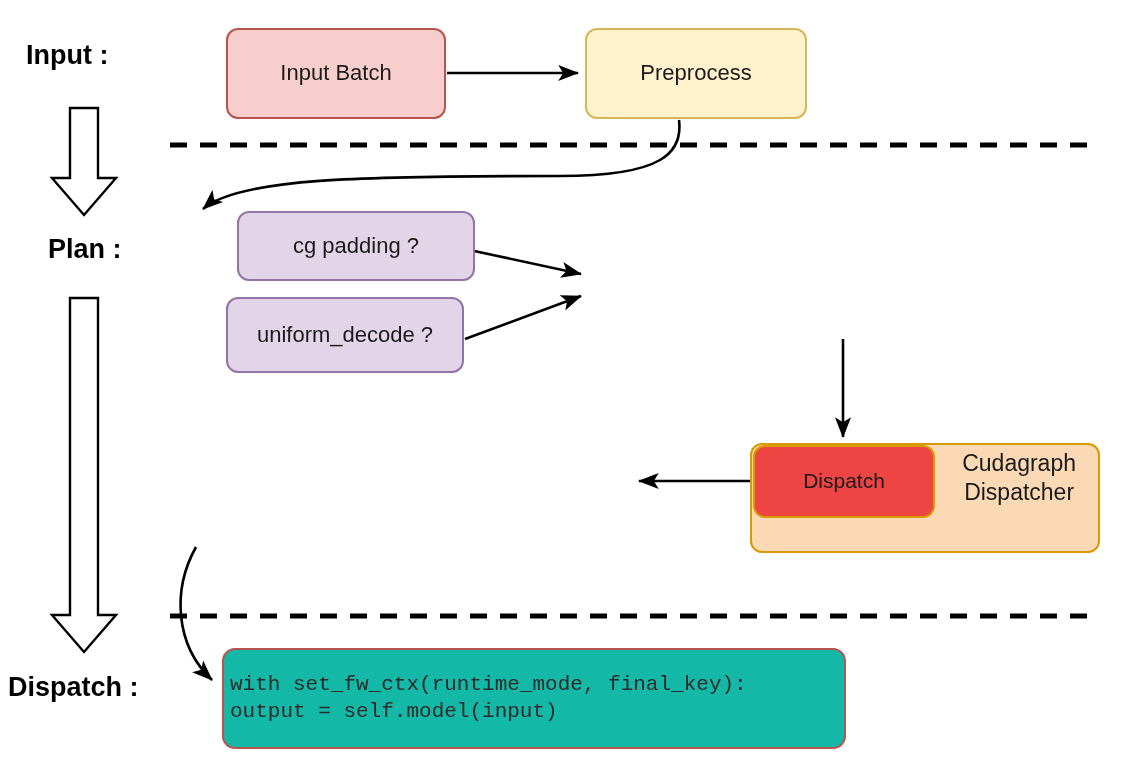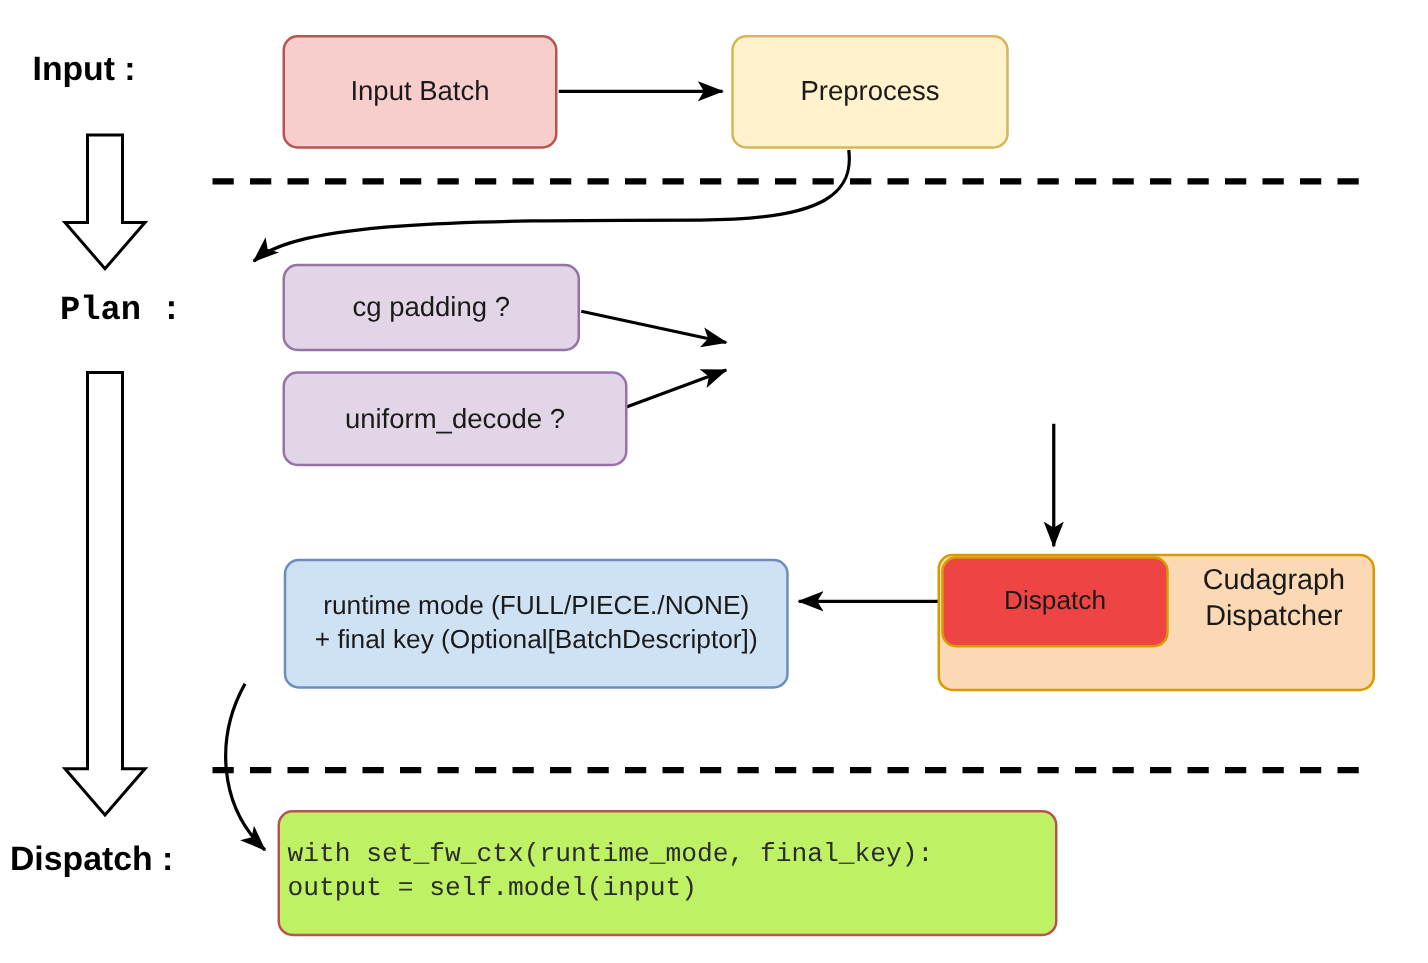--- a/index.html
+++ b/index.html
@@ -53,25 +53,25 @@
   
   #node-input-batch {
     left: 226px; top: 28px; width: 220px; height: 91px;
     background: #f8cecc; border-color: #b85450;
   }
   #node-preprocess {
     left: 585px; top: 28px; width: 222px; height: 91px;
     background: #fff2cc; border-color: #d6b656;
   }
   #node-cg-padding {
-    left: 226px; top: 211px; width: 238px; height: 70px;
+    left: 237px; top: 211px; width: 238px; height: 70px;
     background: #e1d5e7; border-color: #9673a6;
   }
   #node-uniform-decode {
-    left: 226px; top: 297px; width: 276px; height: 76px;
+    left: 226px; top: 297px; width: 238px; height: 76px;
     background: #e1d5e7; border-color: #9673a6;
   }
   #node-init-key {
     left: 588px; top: 236px; width: 512px; height: 102px;
     background: #d5e8d4; border-color: #82b366;
   }
   #node-runtime-mode {
     left: 227px; top: 447px; width: 404px; height: 104px;
     background: #cfe2f3; border-color: #6c8ebf;
     font-size: 21px;
@@ -83,31 +83,32 @@
     padding-right: 22px;
     font-size: 23px;
   }
   #node-dispatch {
     left: 753px; top: 445px; width: 182px; height: 73px;
     background: #ef4444; border-color: #d79b00;
     font-size: 21px; z-index: 3;
   }
   #node-code {
     left: 222px; top: 648px; width: 624px; height: 101px;
-    background: #bef264; border-color: #b85450;
+    background: #14b8a6; border-color: #b85450;
     justify-content: flex-start; align-items: center;
     font-family: "Liberation Mono", "DejaVu Sans Mono", monospace;
     font-size: 21px;
     padding-left: 6px;
     color: #2b2b2b;
     white-space: pre;
     text-align: left;
+    border-radius: 13px;
   }
   #label-input { left: 26px; top: 40px; }
-  #label-plan  { left: 48px; top: 234px; font-family: Liberation Mono, monospace; }
+  #label-plan  { left: 48px; top: 234px; }
   #label-execute { left: 8px; top: 672px; }
 </style>
 </head>
 <body>
 
 <div id="canvas">
 
   <svg class="svg-layer" viewBox="0 0 1142 770">
     <defs>
       <marker id="arrowhead" markerWidth="9" markerHeight="9" refX="7.6" refY="3.4" orient="auto" markerUnits="strokeWidth">
@@ -151,24 +152,20 @@
 
   <div class="node" id="node-cg-padding">
     <span class="node-text">cg padding ?</span>
   </div>
 
   <div class="node" id="node-uniform-decode">
     <span class="node-text">uniform_decode ?</span>
   </div>
 
 
-  <div class="node" id="node-runtime-mode">
-    <span class="node-text">runtime mode (FULL/PIECE./NONE)
-+ final key (Optional[BatchDescriptor])</span>
-  </div>
 
   <div class="node" id="node-cudagraph-dispatcher">
     <span class="node-text">Cudagraph
 Dispatcher</span>
   </div>
 
   <div class="node" id="node-dispatch">
     <span class="node-text">Dispatch</span>
   </div>
 

